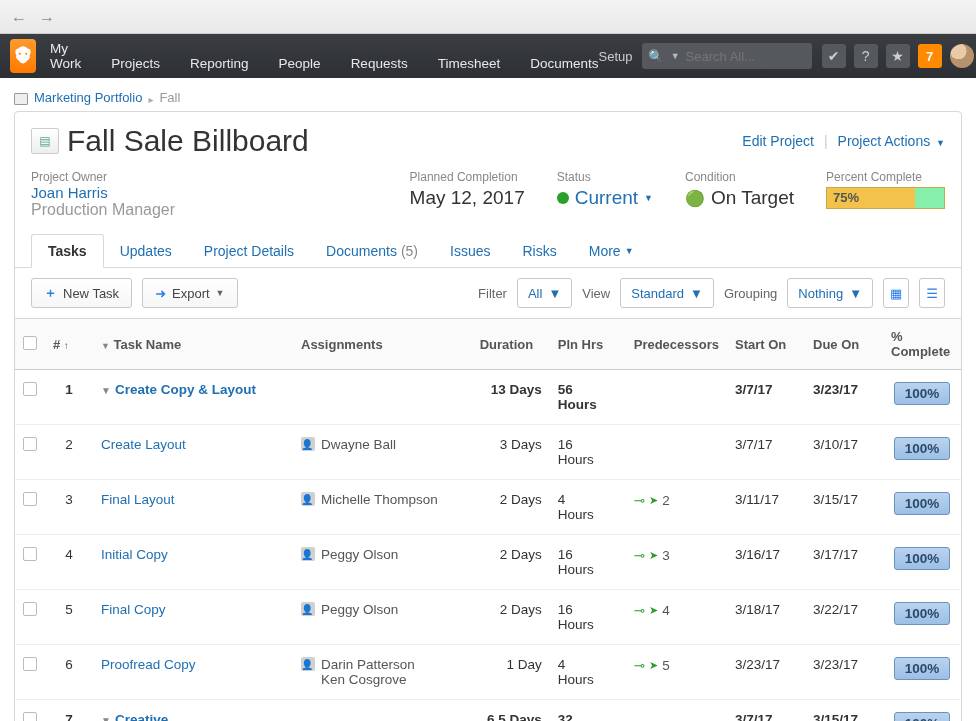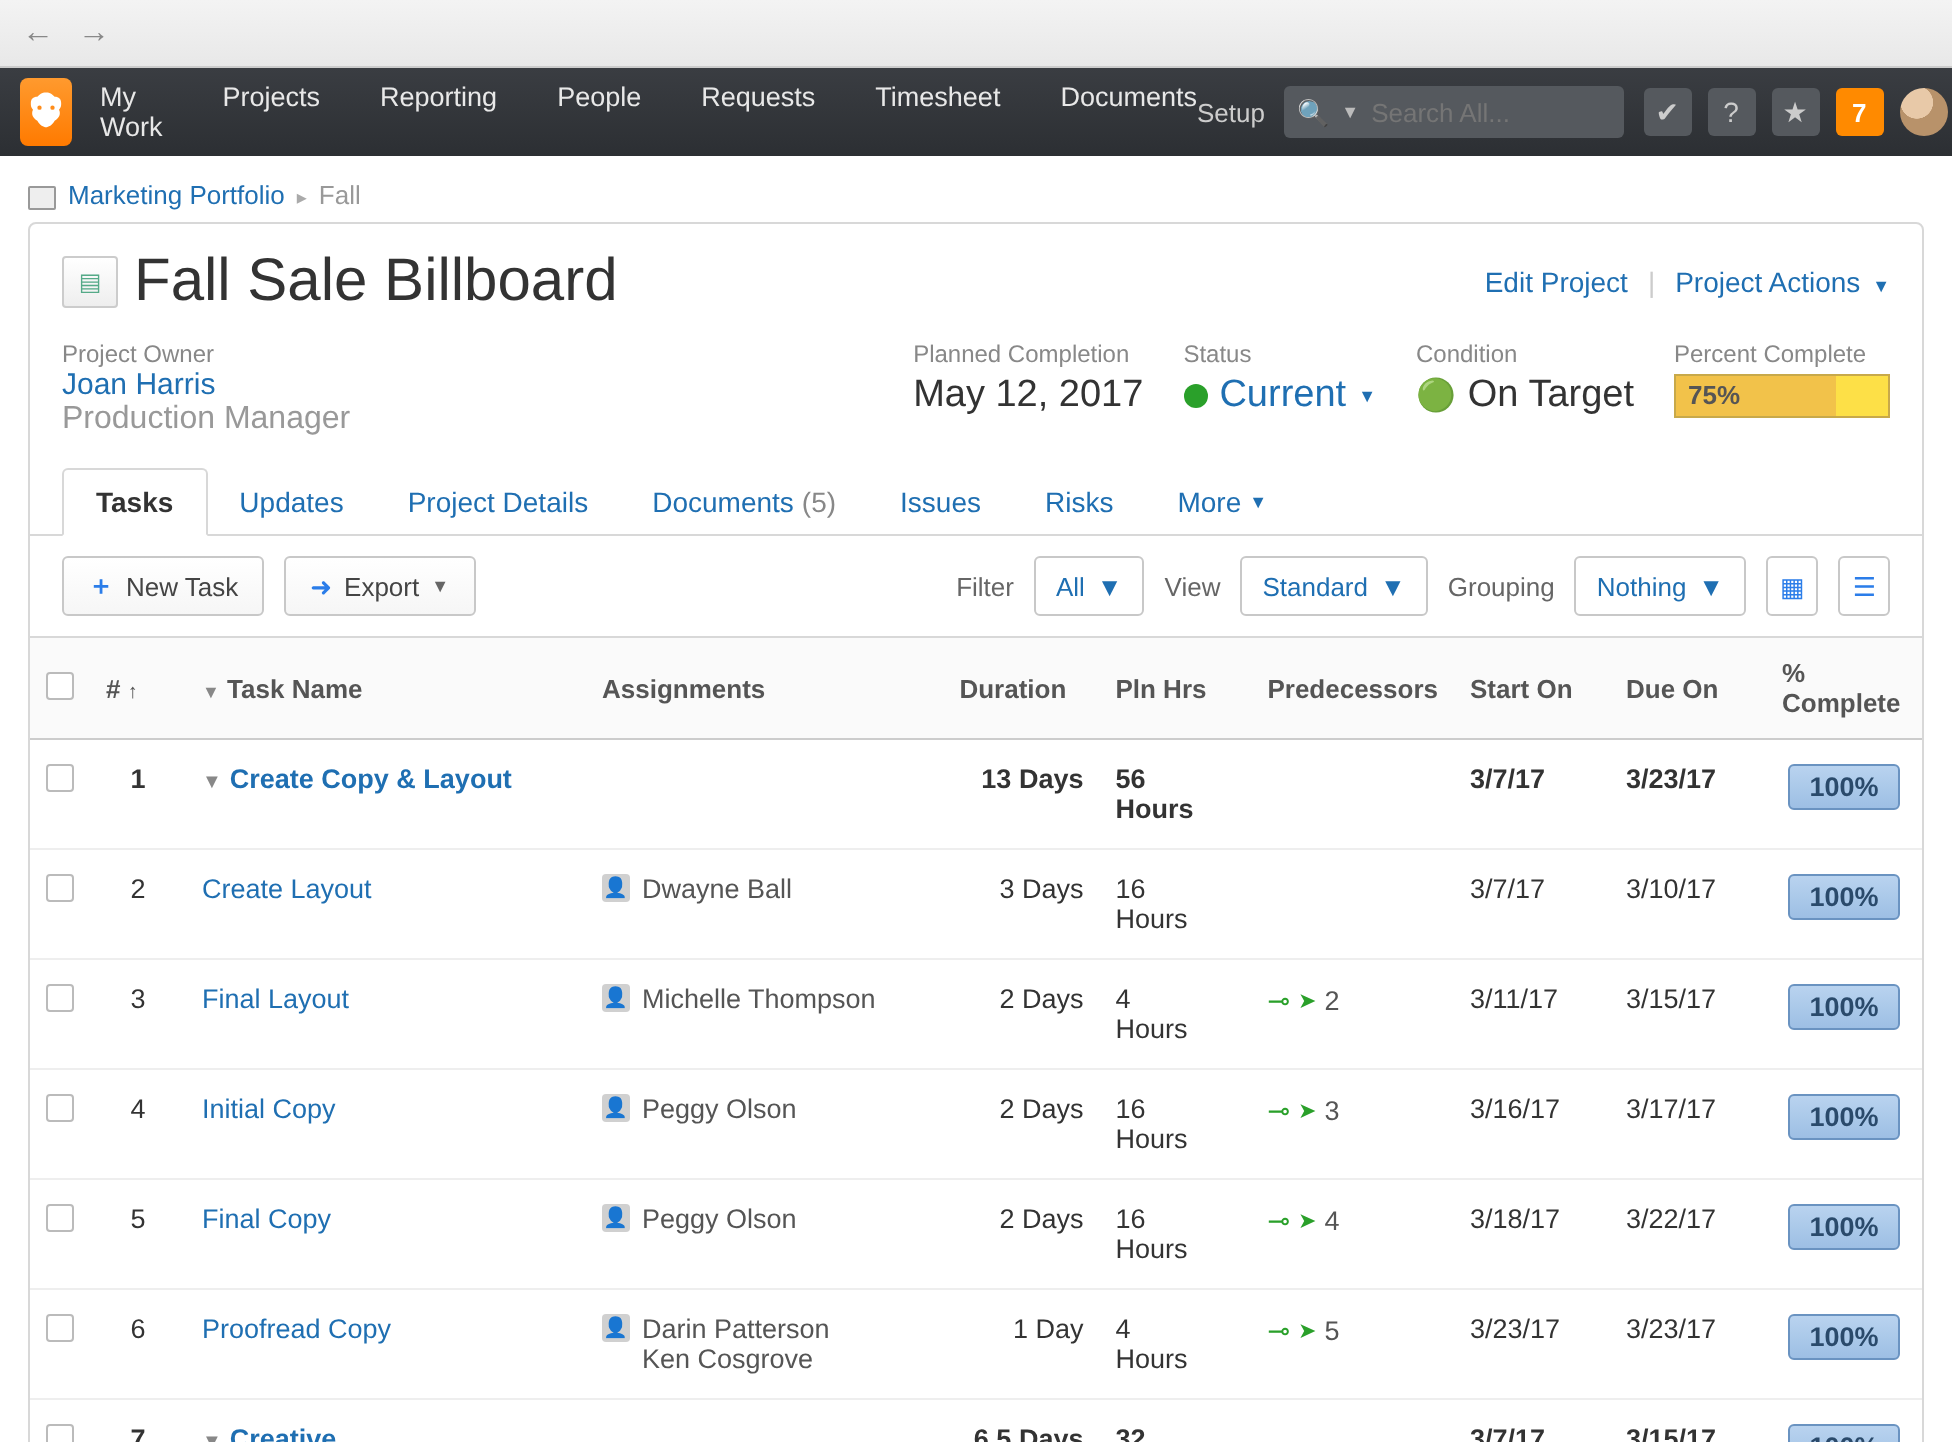--- a/index.html
+++ b/index.html
@@ -6,21 +6,21 @@
 body { font-family: -apple-system, "Helvetica Neue", Arial, sans-serif; font-size: 13px; color: #333; background: #fff; width: 976px; }
 
 .browser-bar { height: 34px; background: linear-gradient(#f3f3f3,#e8e8e8); border-bottom: 1px solid #ccc; display: flex; align-items: center; padding: 0 8px; gap: 6px;}
 .browser-bar .nav-btn { width: 22px; height: 22px; display:flex; align-items:center; justify-content:center; color:#888; cursor:pointer; font-size:16px;}
 .url-field { flex:1; height:24px; border:1px solid #ccc; border-radius:3px; background:#fff; padding:0 8px; font-size:13px; color:#555; display:flex; align-items:center; justify-content:space-between;}
 .url-field .reload { color:#999; font-size:14px;}
 
 .topnav { height: 44px; background: linear-gradient(#3a3d42,#2c2f33); display:flex; align-items:center; padding:0 10px; color:#ddd;}
 .logo { width:34px; height:34px; background: linear-gradient(#ff9a2e,#ff7a00); border-radius:4px; display:flex; align-items:center; justify-content:center; margin-right:14px;}
 .logo svg { width:26px; height:26px; }
-.topnav .nav-links { display:flex; gap:30px; }
+.topnav .nav-links { display:flex; gap:30px;align-items:flex-end; }
 .topnav .nav-links span { font-size:13.5px; color:#e8e8e8; cursor:pointer;}
 .topnav .spacer { flex:1;}
 .topnav .setup { color:#ccc; margin-right:10px;}
 .topnav .search { width:180px; height:26px; background:#55595e; border-radius:3px; display:flex; align-items:center; padding:0 6px; color:#bbb; gap:6px;}
 .topnav .search span.caret { font-size:9px;}
 .topnav .search input { background:transparent; border:none; outline:none; color:#ddd; width:120px; font-size:13px;}
 .topnav .icons { display:flex; align-items:center; gap:8px; margin-left:10px;}
 .topnav .icon-btn { width:24px; height:24px; background:#55595e; border-radius:3px; display:flex; align-items:center; justify-content:center; color:#ccc; font-size:14px;}
 .topnav .notif { width:24px; height:24px; background:#ff8a00; border-radius:3px; color:#fff; display:flex; align-items:center; justify-content:center; font-weight:bold; font-size:13px;}
 .topnav .avatar { width:24px; height:24px; border-radius:50%; background: radial-gradient(circle at 35% 30%, #e8c9a8 35%, #b8926a 36%); }
@@ -37,27 +37,27 @@
 .proj-icon { width:28px; height:26px; border:1px solid #ccc; background:linear-gradient(#fff,#eee); display:flex; align-items:center; justify-content:center; font-size:12px; color:#5a8; border-radius:2px;}
 h1.page-title { font-size:30px; font-weight:300; color:#333;}
 .title-right { display:flex; align-items:center; gap:10px; color:#1f6fb2; font-size:14px;}
 .title-right .divider { color:#ccc;}
 .title-right .caret { font-size:9px; color:#1f6fb2; margin-left:2px;}
 .meta-row { display:flex; justify-content:space-between; padding: 12px 0 14px 0; }
 .owner { }
 .owner .lbl { font-size:12px; color:#888; }
 .owner .name { color:#1f6fb2; font-size:15px;}
 .owner .role { font-size:16px; color:#999;}
-.meta-right { display:flex; gap:20px; align-items:flex-start;}
+.meta-right { display:flex; gap:32px; align-items:flex-start;}
 .meta-block .mlbl { font-size:12px; color:#888; margin-bottom:3px;}
 .meta-block .mval { font-size:19px; color:#333; font-weight:300; display:flex; align-items:center; gap:6px;}
 .status-dot { width:12px; height:12px; background:#2aa02a; border-radius:50%; display:inline-block;}
 .status-val { color:#1f6fb2;}
 .cond-icon { font-size:16px;}
-.pct-block .bar { width:108px; height:22px; border:1px solid #c8a94a; background:#fde047; position:relative;}
+.pct-block .bar { width:119px; height:22px; border:1px solid #c8a94a; background:#86efac; position:relative;}
 .pct-block .fill { position:absolute; top:0; left:0; bottom:0; background:#f2c24a; }
 .pct-block .pct-text { position:absolute; left:6px; top:2px; font-size:13px; font-weight:bold; color:#555;}
 
 .tabs { display:flex; border-bottom:1px solid #d8d8d8; padding:0 16px; gap:0;}
 .tab { padding:8px 16px; color:#1f6fb2; font-size:14px; cursor:pointer; position:relative; top:1px; display:flex; align-items:center; gap:4px;}
 .tab.active { border:1px solid #d8d8d8; border-bottom:1px solid #fff; border-radius:3px 3px 0 0; color:#333; font-weight:600; background:#fff;}
 .tab .count { color:#888;}
 .tab .caret { font-size:9px;}
 
 .toolbar { display:flex; align-items:center; padding:10px 16px; gap:10px; border-bottom:1px solid #d8d8d8;}

